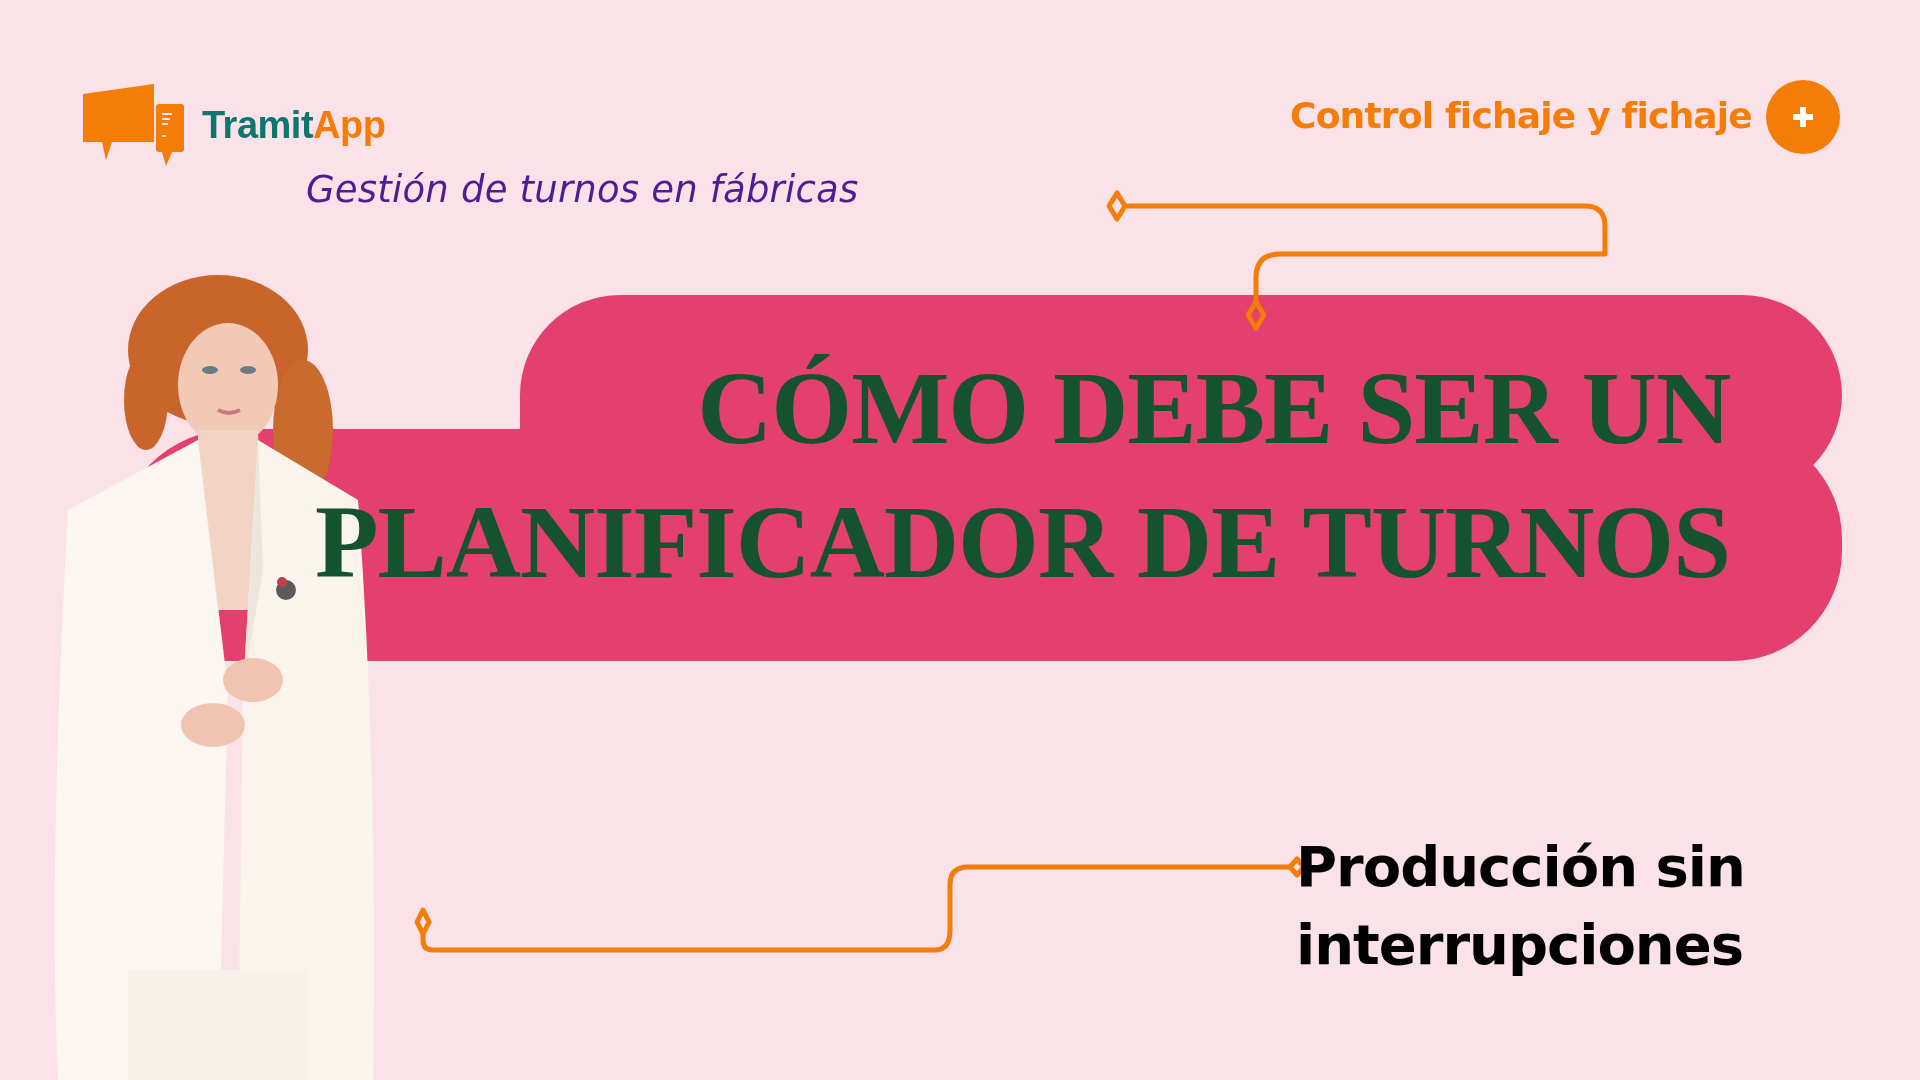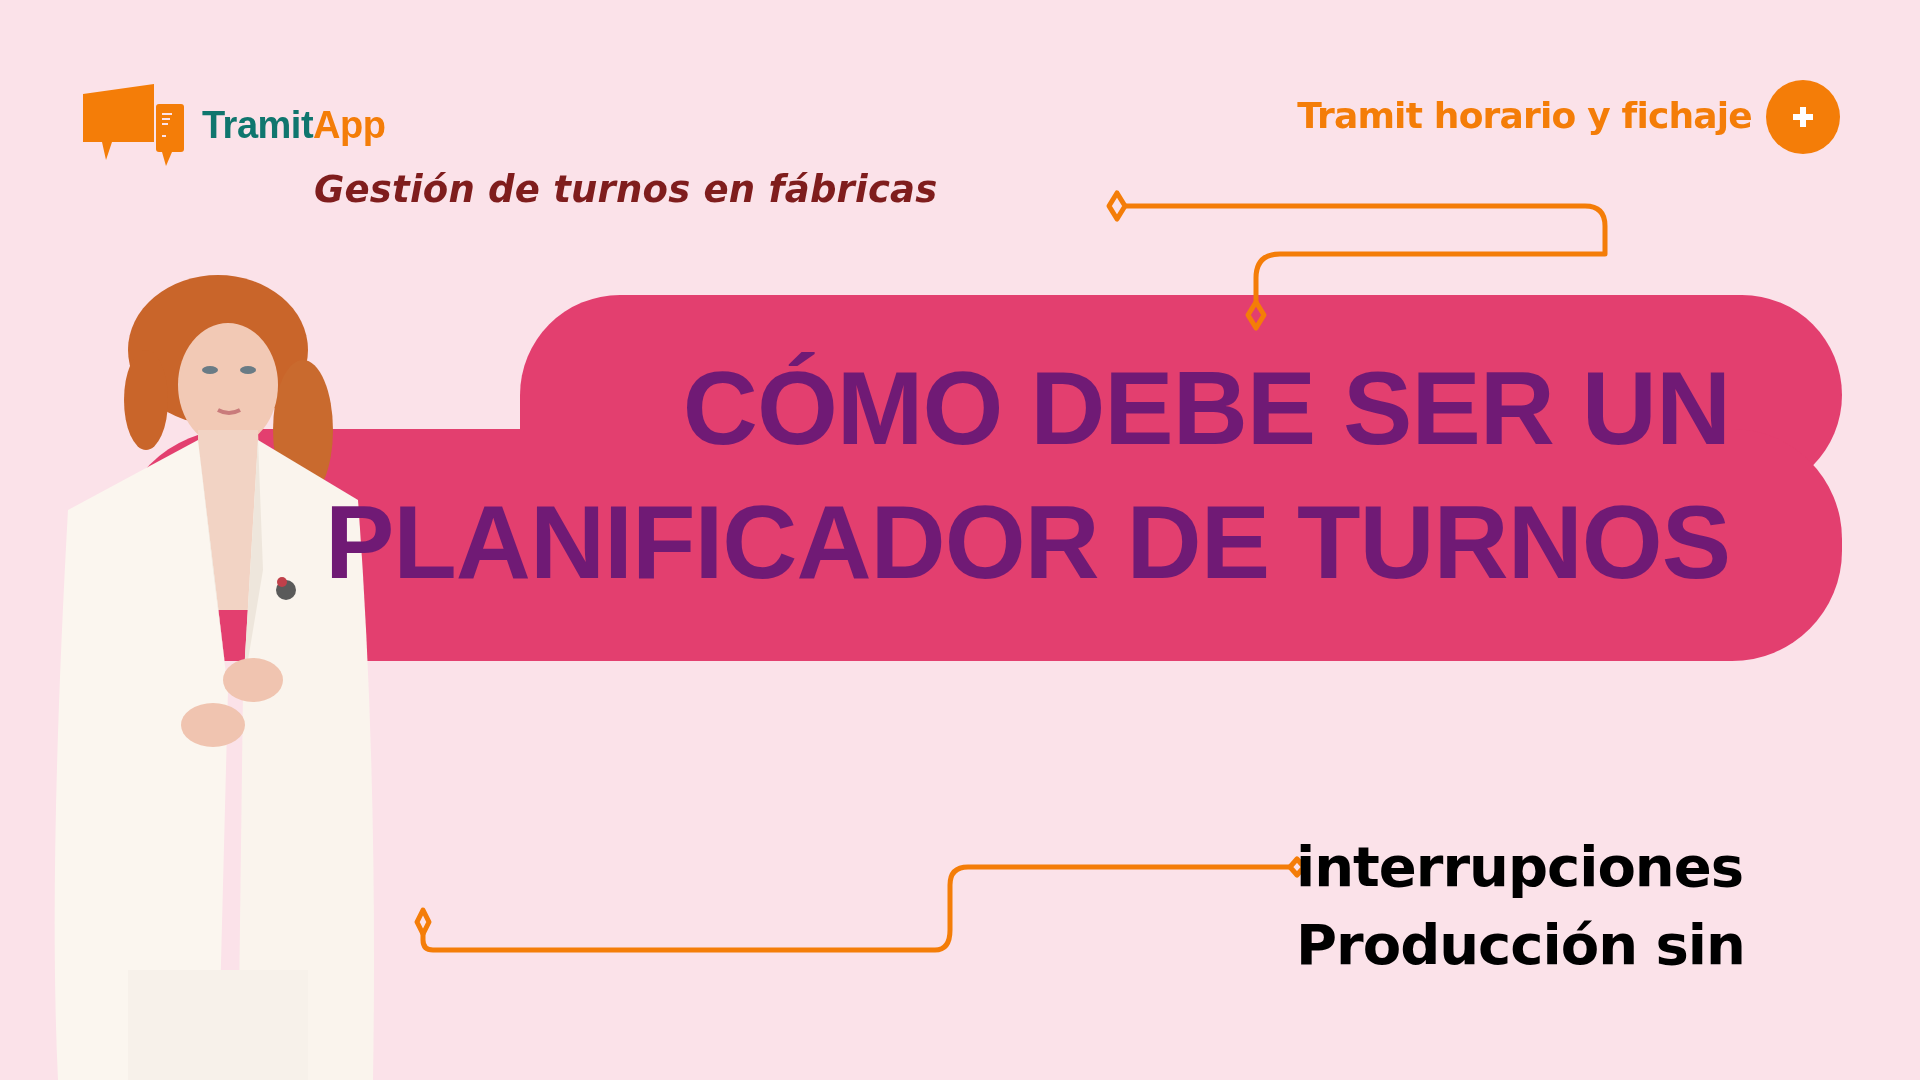--- a/index.html
+++ b/index.html
@@ -9,31 +9,31 @@
     font-family: "DejaVu Sans", sans-serif;
   }
   .abs { position: absolute; }
 
   
   .logo { left: 82px; top: 84px; width: 310px; height: 90px; }
   .logo-text { left: 202px; top: 104px; font-family: "Liberation Sans", sans-serif; font-weight: 700; font-size: 38px; letter-spacing: -0.5px; }
   .logo-text .t1 { color: #0f766e; }
   .logo-text .t2 { color: #F47D08; text-align: center; }
 
-  .tagline { left: 314px; top: 168px; font-size: 37px; font-style: italic; color: #7f1d1d; font-family: "DejaVu Sans", sans-serif; font-weight: 700; letter-spacing: 0.2px; }
+  .tagline { left: 306px; top: 168px; font-size: 37px; font-style: italic; color: #4c1d95; font-family: "DejaVu Sans", sans-serif; font-weight: 400; letter-spacing: 0.2px; }
 
   
   .cta-label { right: 168px; top: 95px; font-size: 36px; font-weight: 700; color: #F47D08; font-family: "DejaVu Sans", sans-serif; letter-spacing: -0.8px; cursor: pointer; }
   .cta-btn { left: 1766px; top: 80px; width: 74px; height: 74px; border-radius: 50%; background: #F47D08; display: flex; align-items: center; justify-content: center; cursor: pointer; }
 
   
   .banner-top { left: 520px; top: 295px; width: 1322px; height: 200px; background: #E33F6F; border-radius: 110px 110px 110px 0; }
   .banner-bottom { left: 115px; top: 429px; width: 1727px; height: 232px; background: #E33F6F; border-radius: 120px 110px 110px 0; }
 
-  .title { right: 190px; color: #701a75; font-family: Liberation Sans, sans-serif; font-weight: 700; font-size: 104px; line-height: 1; letter-spacing: -1px; white-space: nowrap; }
+  .title { right: 190px; color: #14532d; font-family: Liberation Serif, serif; font-weight: 700; font-size: 104px; line-height: 1; letter-spacing: -1px; white-space: nowrap; }
   .title.l1 { top: 356px; }
   .title.l2 { top: 490px; z-index: 3; }
 
   
   .photo { left: 28px; top: 270px; width: 360px; height: 810px; z-index: 2; }
 
   
   .connectors { left: 0; top: 0; width: 1920px; height: 1080px; pointer-events: none; z-index: 1; }
 
   .sub { left: 1296px; top: 828px; font-size: 56px; font-weight: 700; color: #000; line-height: 78px; font-family: "DejaVu Sans", sans-serif; letter-spacing: -1px; z-index: 4; }
@@ -59,21 +59,21 @@
   <rect x="78" y="26" width="16" height="38" fill="#FBE2E9" opacity="0.0"></rect>
   <line x1="80" y1="30" x2="90" y2="30" stroke="#FBE2E9" stroke-width="2"></line>
   <line x1="80" y1="35" x2="88" y2="35" stroke="#FBE2E9" stroke-width="2"></line>
   <line x1="80" y1="40" x2="86" y2="40" stroke="#FBE2E9" stroke-width="2"></line>
   <line x1="80" y1="52" x2="84" y2="52" stroke="#FBE2E9" stroke-width="2"></line>
 </svg>
 <div class="abs logo-text"><span class="t1">Tramit</span><span class="t2">App</span></div>
 
 <div class="abs tagline">Gestión de turnos en fábricas</div>
 
-<div class="abs cta-label">Tramit horario y fichaje</div>
+<div class="abs cta-label">Control fichaje y fichaje</div>
 <div class="abs cta-btn">
   <svg width="24" height="24" viewBox="0 0 24 24">
     <rect x="9" y="2" width="6" height="20" fill="#fff"></rect>
     <rect x="2" y="9" width="20" height="6" fill="#fff"></rect>
   </svg>
 </div>
 
 <div class="abs banner-top"></div>
 <div class="abs banner-bottom"></div>
 
@@ -101,15 +101,15 @@
   <ellipse cx="225" cy="410" rx="30" ry="22" fill="#F0C4B0"></ellipse>
   <ellipse cx="185" cy="455" rx="32" ry="22" fill="#F0C4B0"></ellipse>
 
   <rect x="100" y="700" width="180" height="110" fill="#F7F1EA"></rect>
 </svg>
 
 <div class="abs title l1">CÓMO DEBE SER UN</div>
 <div class="abs title l2">PLANIFICADOR DE TURNOS</div>
 
 <div class="abs sub">
+  <div>Producción sin</div>
   <div>interrupciones</div>
-  <div>Producción sin</div>
 </div>
 
 </body></html>

